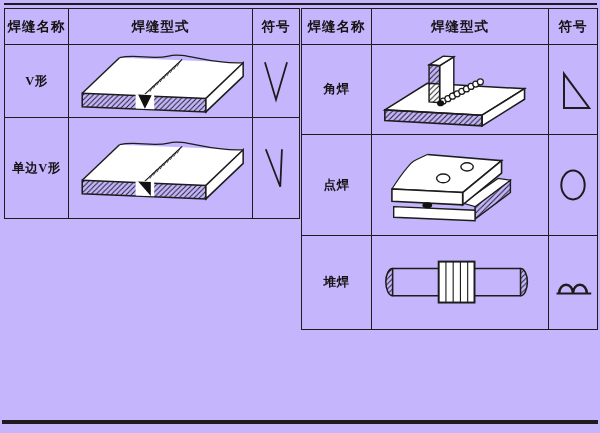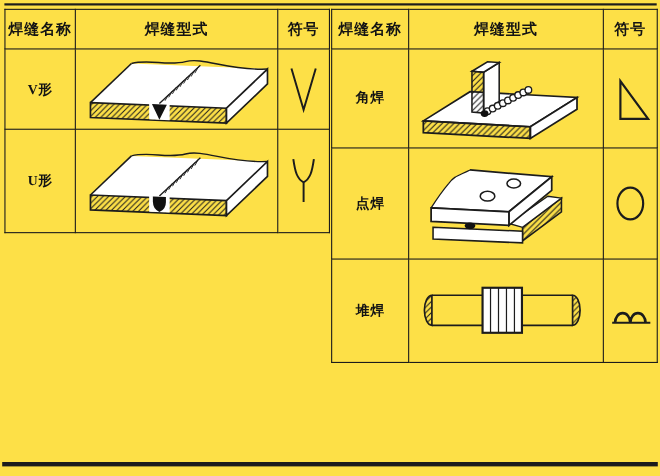--- a/index.html
+++ b/index.html
@@ -1,17 +1,17 @@
 <!DOCTYPE html>
 <html><head>
 <meta charset="utf-8">
 <style>
   html,body{margin:0;padding:0;}
   body{font-family:"Liberation Serif","DejaVu Serif",serif;}
-  #page{position:relative;width:600px;height:433px;background:#fde047;overflow:hidden;}
+  #page{position:relative;width:600px;height:433px;background:#c4b5fd;overflow:hidden;}
   table.wtab{position:absolute;border-collapse:collapse;table-layout:fixed;}
   table.wtab td,table.wtab th{border:1.6px solid #1c1c1c;padding:0;text-align:center;vertical-align:middle;background:transparent;color:#141414;overflow:visible;}
   th.hcell{font-size:13.5px;font-weight:700;letter-spacing:1px;white-space:nowrap;}
   td.namecell{font-size:12.5px;font-weight:700;letter-spacing:0.5px;white-space:nowrap;}
   td.illcell svg,td.symcell svg{display:block;margin:0 auto;}
   .topline,.bottomline{position:absolute;background:#1c1c1c;}
   .topline{left:4px;top:3px;width:593px;height:2px;}
   .bottomline{left:2px;top:420px;width:596px;height:3.5px;}
   .stroke{stroke:#1c1c1c;fill:none;}
 </style>
@@ -58,31 +58,31 @@
           <use href="#plateBase"></use>
           <polygon points="78,58.5 94,59.2 86,75.3" fill="#111"></polygon>
         </svg>
       </td>
       <td class="symcell">
         <svg viewBox="0 0 40 60" width="34" height="52">
           <path class="stroke" d="M7,8 L20,52 L33,8" stroke-width="2.1"></path>
         </svg>
       </td>
     </tr>
-    <tr style="height:94px">
-      <td class="namecell">U形</td>
+    <tr style="height:101px">
+      <td class="namecell">单边V形</td>
       <td class="illcell">
         <svg viewBox="0 0 210 85" width="178" height="72">
           <use href="#plateBase"></use>
-          <path d="M79,58.5 L93,59.1 L93,64.5 Q93,72.5 86,75.2 Q79,72 79,64 Z" fill="#111"></path>
+          <polygon points="78,58.5 93,59.1 93,75.5" fill="#111"></polygon>
         </svg>
       </td>
       <td class="symcell">
         <svg viewBox="0 0 40 60" width="34" height="52">
-          <path class="stroke" d="M9,6 C11,20 13,27 20,31 C27,27 29,20 31,6 M20,31 L20,52" stroke-width="2.1"></path>
+          <path class="stroke" d="M8,8 L25,52 L27,8" stroke-width="2.1"></path>
         </svg>
       </td>
     </tr>
   </tbody>
     </table>
 
   <table class="wtab" style="left:301px;top:8px;width:296px;">
     <colgroup>
         <col style="width:70px">
         <col style="width:177px">

